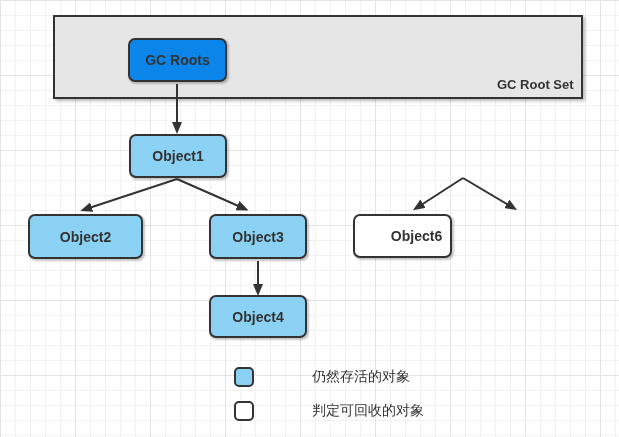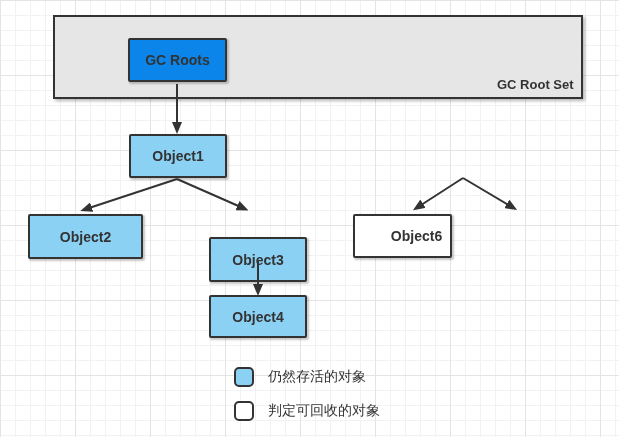--- a/index.html
+++ b/index.html
@@ -33,49 +33,49 @@
     position: absolute;
     left: 442px; top: 60px;
     font-size: 13px; font-weight: bold;
     color: var(--text);
     white-space: nowrap;
   }
   .node {
     position: absolute;
     box-sizing: border-box;
     border: 2px solid var(--stroke);
-    border-radius: 2px;
+    border-radius: 7px;
     display: flex; align-items: center; justify-content: center;
     font-size: 14px; font-weight: bold;
     color: var(--text);
     box-shadow: 1.5px 1.5px 2px rgba(0,0,0,0.22);
     z-index: 4;
   }
   .node.root  { background: var(--root-fill); }
   .node.alive { background: var(--alive-fill); }
   .node.dead  { background: var(--recyclable-fill); }
 
   #node-gc-roots { left: 128px; top: 38px;  width: 99px; height: 44px; }
   #node-object1  { left: 129px; top: 134px; width: 98px; height: 44px; }
   #node-object2  { left: 28px;  top: 214px; width: 115px; height: 45px; }
-  #node-object3  { left: 209px; top: 214px; width: 98px; height: 45px; margin-top: 23px; }
+  #node-object3  { left: 209px; top: 214px; width: 98px; height: 45px; }
   #node-object4  { left: 209px; top: 295px; width: 98px; height: 43px; }
   #node-object5  { left: 414px; top: 134px; width: 99px; height: 43px; }
   #node-object6  { left: 353px; top: 214px; width: 99px; height: 44px; padding-left: 28px; }
   #node-object7  { left: 478px; top: 214px; width: 99px; height: 44px; }
 
   #edge-layer {
     position: absolute; left: 0; top: 0;
     width: 619px; height: 437px;
     z-index: 6;
     pointer-events: none;
   }
   #edge-layer line { stroke: var(--stroke); stroke-width: 2; }
 
-  .legend { position: absolute; left: 234px; z-index: 4; display: flex; align-items: center; }
+  .legend { position: absolute; left: 234px; z-index: 4; display: flex; align-items: center; gap: 44px; }
   .legend-row-1 { top: 367px; }
   .legend-row-2 { top: 401px; }
   .legend-swatch {
     width: 20px; height: 20px;
     box-sizing: border-box;
     border: 2px solid var(--stroke);
     border-radius: 5px;
     margin-right: 14px;
     flex: 0 0 auto;
   }

